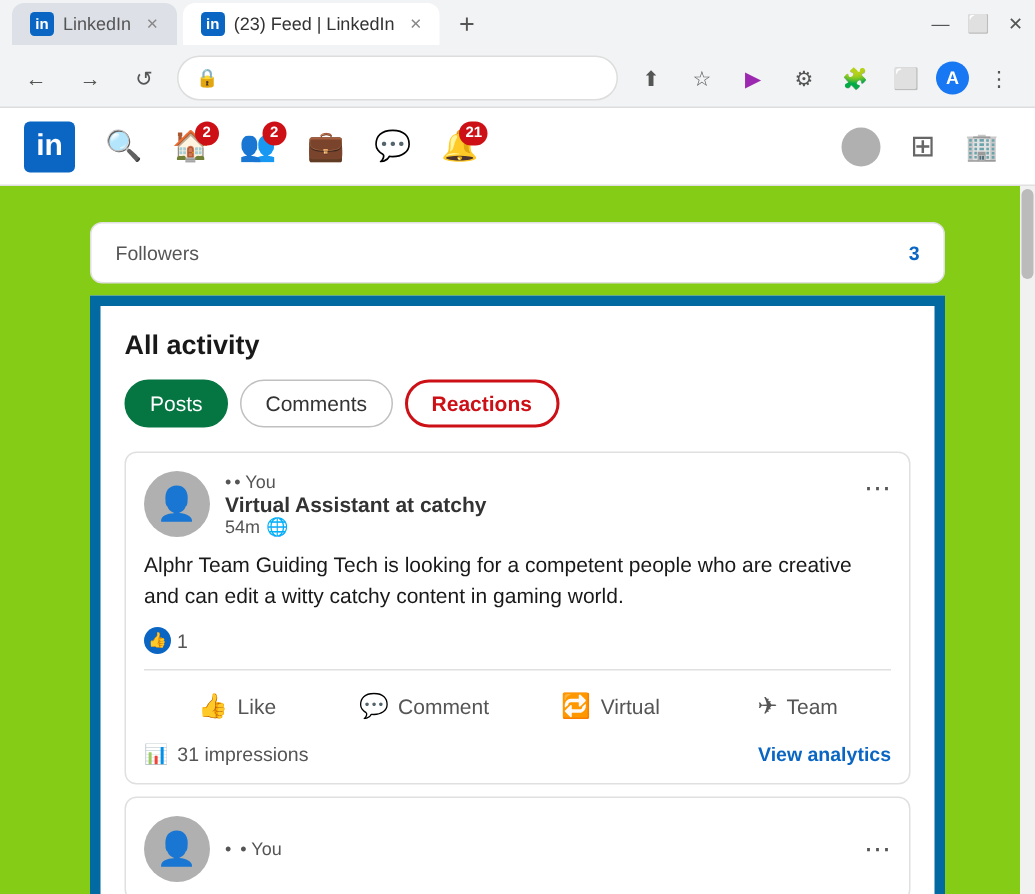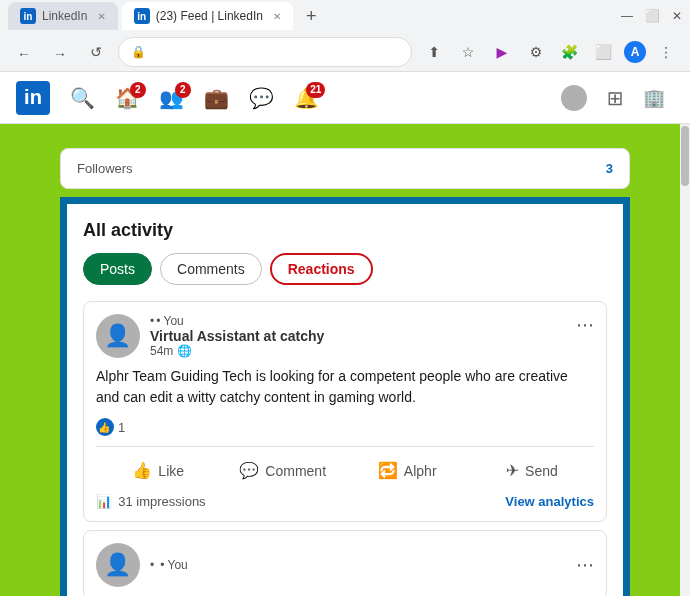--- a/index.html
+++ b/index.html
@@ -196,25 +196,25 @@
           <div class="action-btn">
             <span class="action-icon" style="color:#0a66c2;">👍</span>
             <span>Like</span>
           </div>
           <div class="action-btn">
             <span class="action-icon">💬</span>
             <span>Comment</span>
           </div>
           <div class="action-btn">
             <span class="action-icon">🔁</span>
-            <span>Alphr</span>
+            <span>Virtual</span>
           </div>
           <div class="action-btn">
             <span class="action-icon">✈</span>
-            <span>Send</span>
+            <span>Team</span>
           </div>
         </div>
         <div class="post-footer">
           <div class="impressions">
             <span>📊</span>
             <span>31 impressions</span>
           </div>
           <span class="view-analytics">View analytics</span>
         </div>
       </div>

